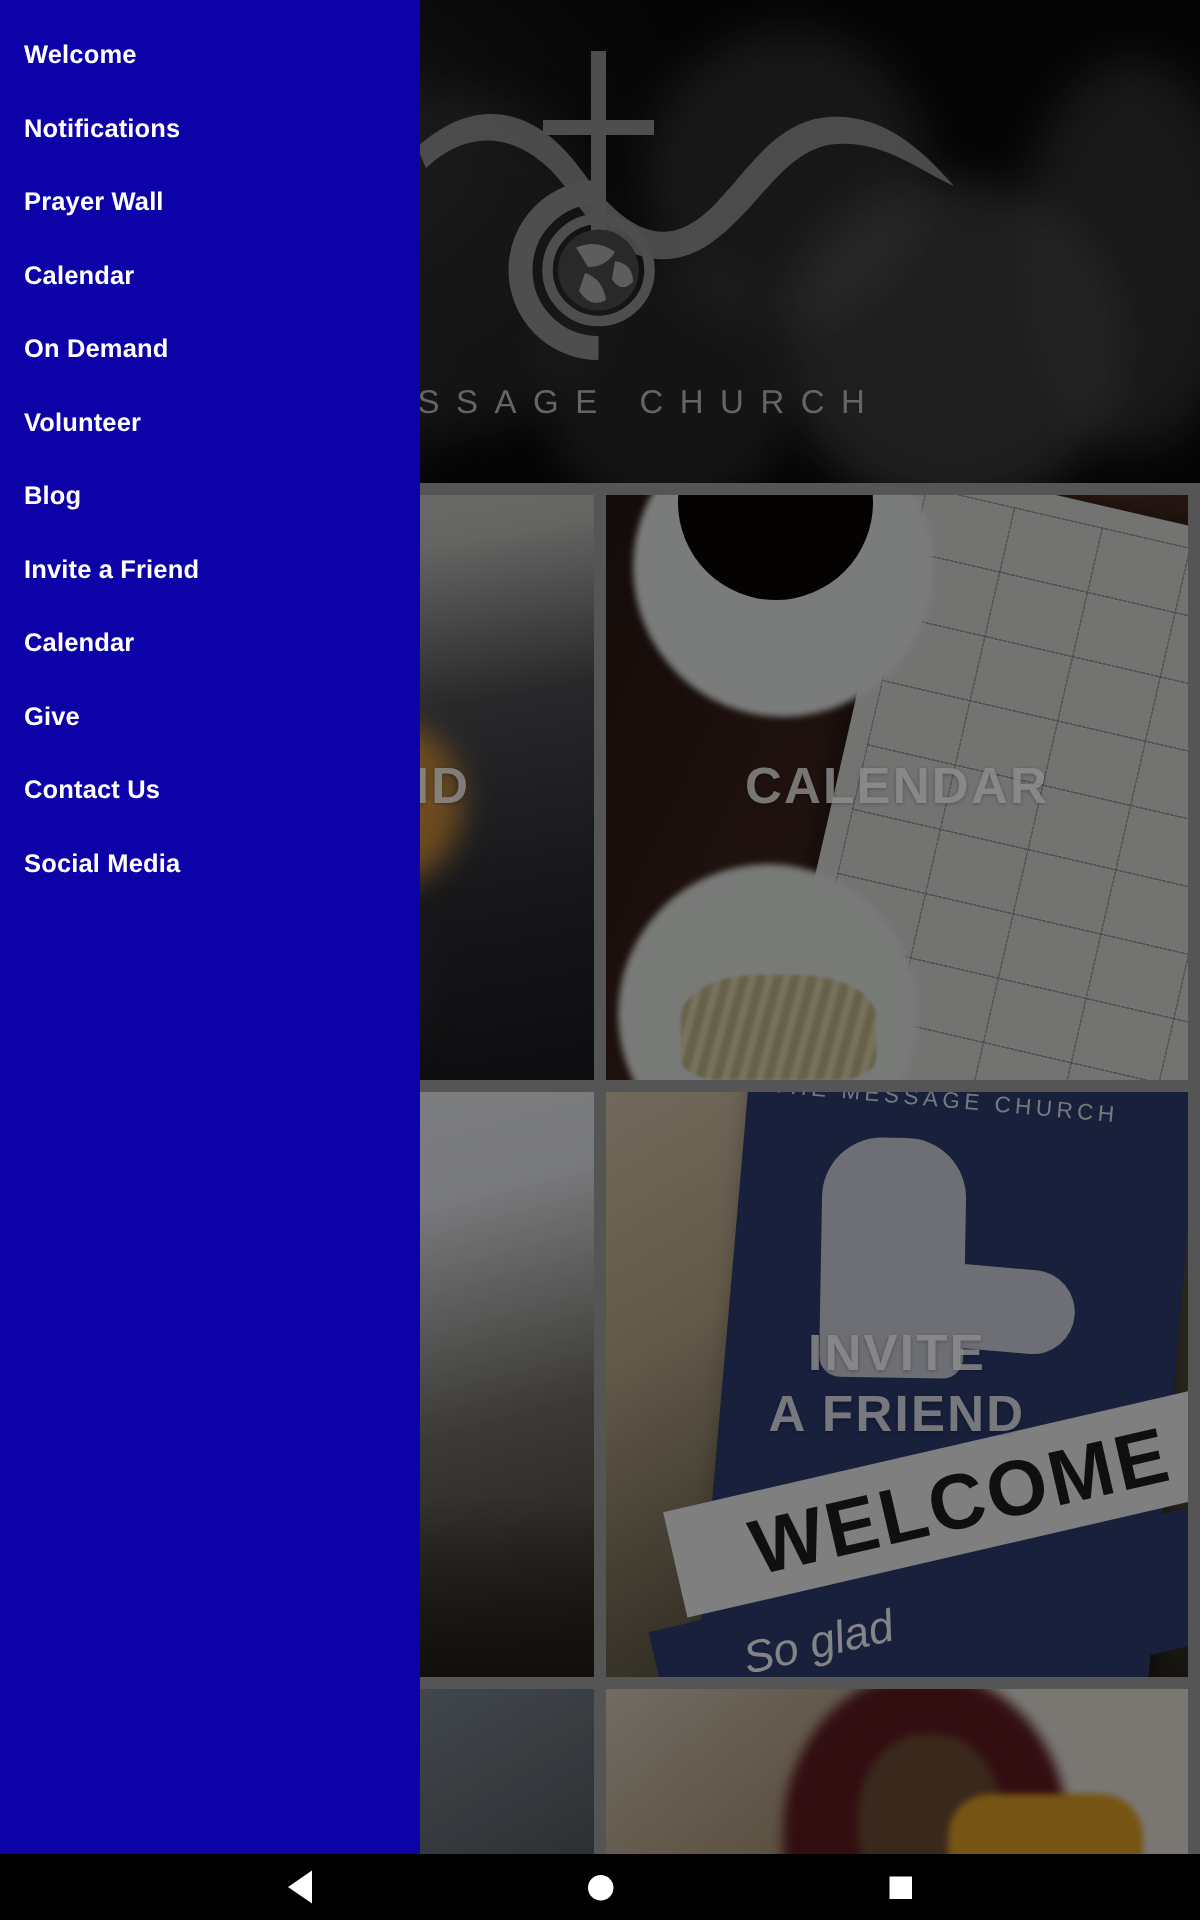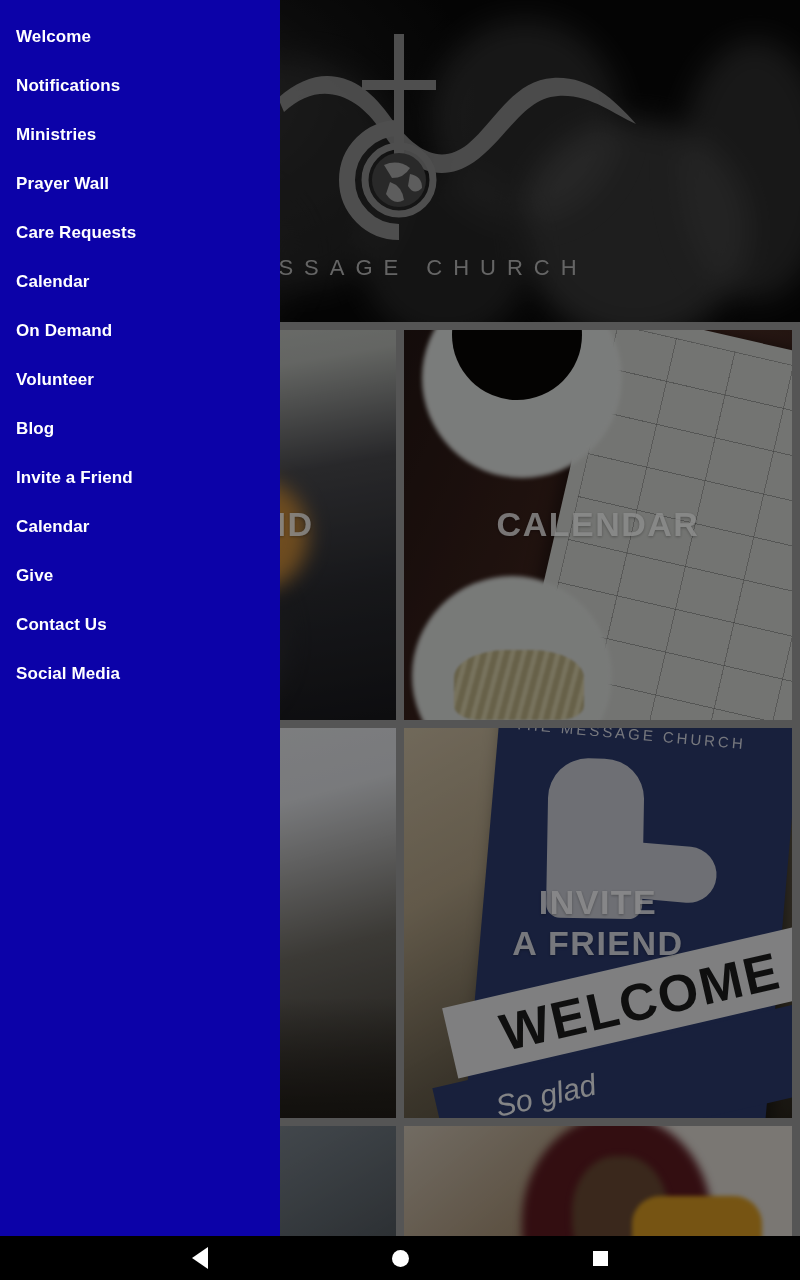--- a/index.html
+++ b/index.html
@@ -337,27 +337,21 @@
   <div id="scrim"></div>
 
   <div id="drawer">
     <div class="nav-item">
       <span>Welcome</span>
       </div>
     <div class="nav-item">
       <span>Notifications</span>
       </div>
     <div class="nav-item">
-      <span>Ministries</span>
-      </div>
-    <div class="nav-item">
       <span>Prayer Wall</span>
-      </div>
-    <div class="nav-item">
-      <span>Care Requests</span>
       </div>
     <div class="nav-item">
       <span>Calendar</span>
       </div>
     <div class="nav-item">
       <span>On Demand</span>
       </div>
     <div class="nav-item">
       <span>Volunteer</span>
       </div>

